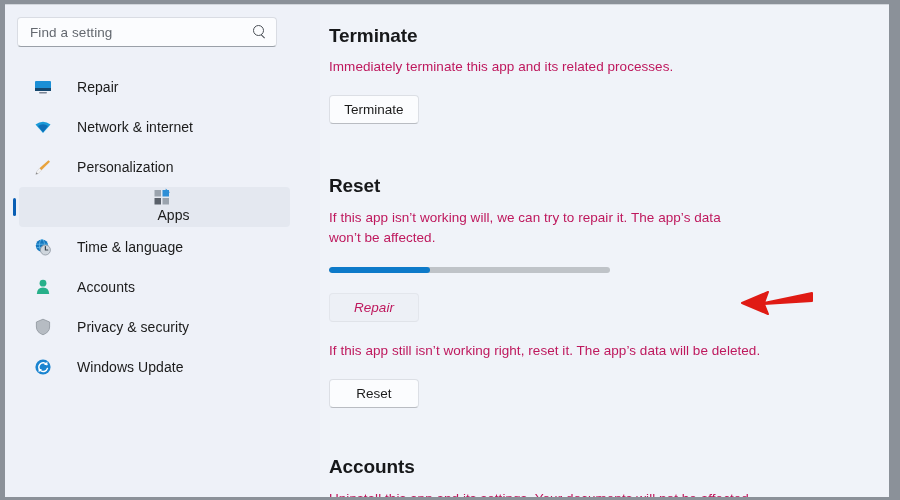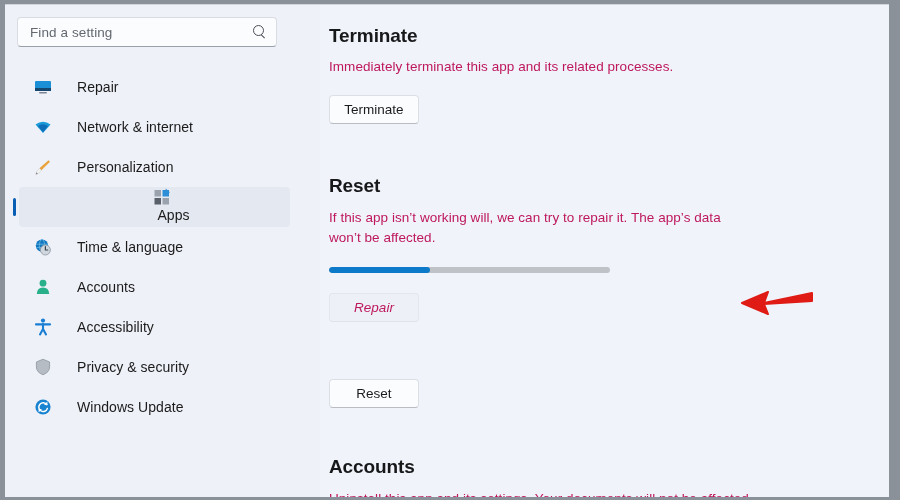--- a/index.html
+++ b/index.html
@@ -273,28 +273,20 @@
           </div>
           <div class="nav-item">
             <span class="nav-icon"><svg width="20" height="20" viewBox="0 0 20 20" xmlns="http://www.w3.org/2000/svg">
                 <circle cx="10" cy="6.2" r="3.4" fill="#27b08a"></circle>
                 <path d="M3.8 17 Q4.2 10.6 10 10.6 Q15.8 10.6 16.2 17 Z" fill="#27b08a"></path>
               </svg></span>
             <span class="nav-label">Accounts</span>
           </div>
           <div class="nav-item">
             <span class="nav-icon"><svg width="20" height="20" viewBox="0 0 20 20" xmlns="http://www.w3.org/2000/svg">
-                <circle cx="10" cy="3.6" r="2.1" fill="#1a7fd4"></circle>
-                <path d="M3 7.4 h14" stroke="#1a7fd4" stroke-width="2.1" stroke-linecap="round"></path>
-                <path d="M10 7 v5 l-3 5.4 M10 12 l3 5.4" stroke="#1a7fd4" stroke-width="2.1" fill="none" stroke-linecap="round"></path>
-              </svg></span>
-            <span class="nav-label">Accessibility</span>
-          </div>
-          <div class="nav-item">
-            <span class="nav-icon"><svg width="20" height="20" viewBox="0 0 20 20" xmlns="http://www.w3.org/2000/svg">
                 <path d="M10 2.2 L16.6 5 V10 Q16.6 15.2 10 17.8 Q3.4 15.2 3.4 10 V5 Z" fill="#b6bcc3" stroke="#8d949c" stroke-width=".8"></path>
               </svg></span>
             <span class="nav-label">Privacy &amp; security</span>
           </div>
           <div class="nav-item">
             <span class="nav-icon"><svg width="20" height="20" viewBox="0 0 20 20" xmlns="http://www.w3.org/2000/svg">
                 <circle cx="10" cy="10" r="7.6" fill="#1a84d0"></circle>
                 <path d="M13.8 7.6 A4.4 4.4 0 1 0 14.4 11.4" fill="none" stroke="#fff" stroke-width="1.5" stroke-linecap="round"></path>
                 <path d="M14.4 4.6 L14.4 8 L11 8 Z" fill="#fff"></path>
                 <path d="M5.6 15.4 L5.6 12 L9 12 Z" fill="#fff"></path>
@@ -317,20 +309,21 @@
       <div id="r-desc" class="body-text">If this app isn’t working will, we can try to repair it. The app’s data won’t be affected.</div>
 
       <div id="r-prog">
         <div id="progress-track" style="background: rgb(191, 195, 200);">
           <div id="progress-fill" style="width: 36%; background: rgb(13, 122, 201);"></div>
         </div>
       </div>
 
       <div id="r-btn" class="win-btn disabled">Repair</div>
 
+      <div id="r-desc2" class="body-text">If this app still isn’t working right, reset it. The app’s data will be deleted.</div>
 
       <div id="r-btn2" class="win-btn">Reset</div>
 
       <div id="u-title" class="section-title">Accounts</div>
 
       <div id="u-desc" class="body-text">Uninstall this app and its settings. Your documents will not be affected.</div>
 
       <svg id="arrow" viewBox="0 0 76 30">
         <path d="M74 5 L26 15 L30 4 L4 15 L30 26 L26 16 L74 13 Z" fill="#e01b15" stroke="#e01b15" stroke-width="2" stroke-linejoin="round"></path>
       </svg>

